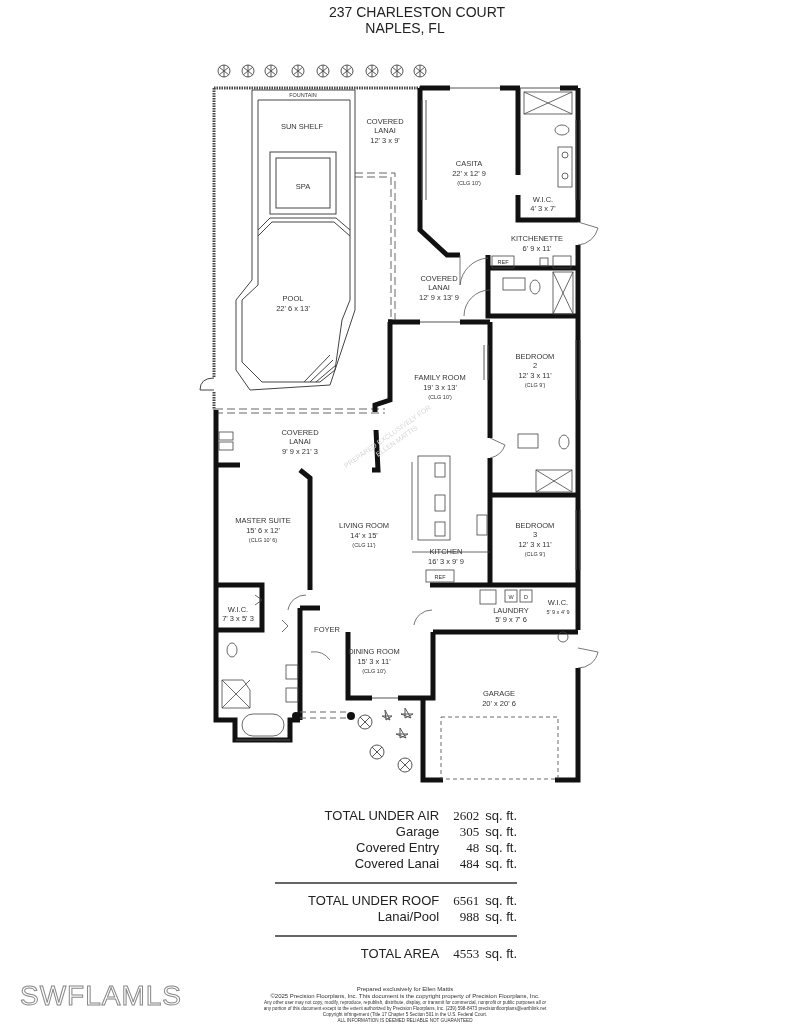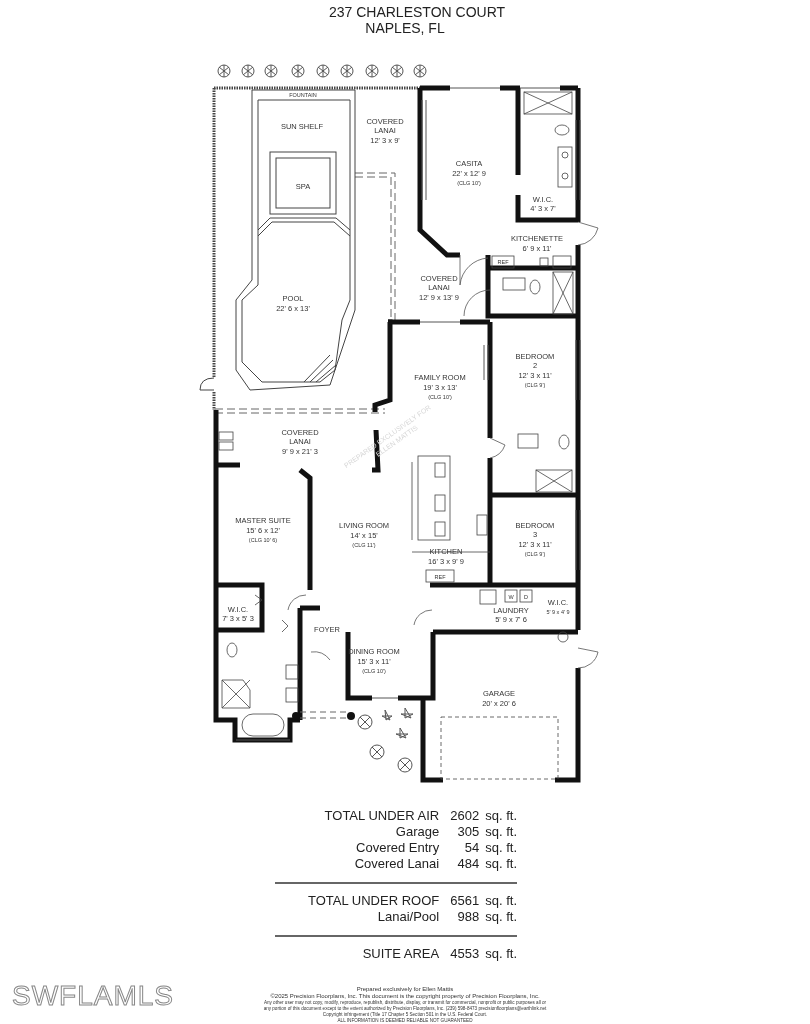--- a/index.html
+++ b/index.html
@@ -5,23 +5,23 @@
   html, body { margin:0; padding:0; background:#ffffff; }
   body { width:810px; height:1024px; position:relative; overflow:hidden; font-family:"Liberation Sans", sans-serif; color:#1a1a1a; }
   .title { position:absolute; left:0; width:810px; text-align:center; font-size:14px; line-height:16px; color:#222; }
   #plan { position:absolute; left:0; top:0; width:810px; height:800px; }
   .rl { font-family:"Liberation Sans", sans-serif; font-size:7.5px; fill:#333; text-anchor:middle; }
   .rs { font-family:"Liberation Sans", sans-serif; font-size:5.5px; fill:#333; text-anchor:middle; }
   .wm { font-family:"Liberation Sans", sans-serif; font-size:7px; fill:#d8d8d8; text-anchor:middle; }
   .areas { position:absolute; left:275px; top:808px; width:242px; font-size:13px; color:#222; }
   .arow { display:flex; justify-content:flex-end; line-height:16px; }
   .arow .val { display:flex; gap:6px; }
-  .arow .num { width:40px; text-align:right; }
+  .arow .num { width:40px; text-align:right;font-family:Liberation Serif, serif; }
   .sep { border-top:2px solid #666; margin:10px 0 9px 0; }
-  .logo { position:absolute; left:12px; top:980px; font-size:28px; color:#fff; letter-spacing:1px; -webkit-text-stroke:1px #888; font-family:"Liberation Sans", sans-serif; }
+  .logo { position:absolute; left:20px; top:980px; font-size:28px; color:#fff; letter-spacing:1px; -webkit-text-stroke:1px #888; font-family:"Liberation Sans", sans-serif; }
   .fine { position:absolute; left:240px; top:986px; width:330px; text-align:center; font-size:4.6px; line-height:6px; color:#333; }
   .fine .p1 { font-size:6px; line-height:7px; }
   .fine .p2 { font-size:6px; line-height:7px; }
 </style>
 </head>
 <body>
 
 <div class="title" style="top:4px;margin-left:12px;">237 CHARLESTON COURT</div>
 <div class="title" style="top:20px;">NAPLES, FL</div>
 
@@ -308,21 +308,21 @@
   <div class="arow">
       <span>Garage</span>
       <span class="val">
         <span class="num">305</span>
         <span>sq. ft.</span>
       </span>
     </div>
   <div class="arow">
       <span>Covered Entry</span>
       <span class="val">
-        <span class="num">54</span>
+        <span class="num">48</span>
         <span>sq. ft.</span>
       </span>
     </div>
   <div class="arow">
       <span>Covered Lanai</span>
       <span class="val">
         <span class="num">484</span>
         <span>sq. ft.</span>
       </span>
     </div>
@@ -336,21 +336,21 @@
     </div>
   <div class="arow">
       <span>Lanai/Pool</span>
       <span class="val">
         <span class="num">988</span>
         <span>sq. ft.</span>
       </span>
     </div>
   <div class="sep"></div>
   <div class="arow">
-      <span>SUITE AREA</span>
+      <span>TOTAL AREA</span>
       <span class="val">
         <span class="num">4553</span>
         <span>sq. ft.</span>
       </span>
     </div>
 </div>
 
 <div class="logo">SWFLAMLS</div>
 
 <div class="fine">

